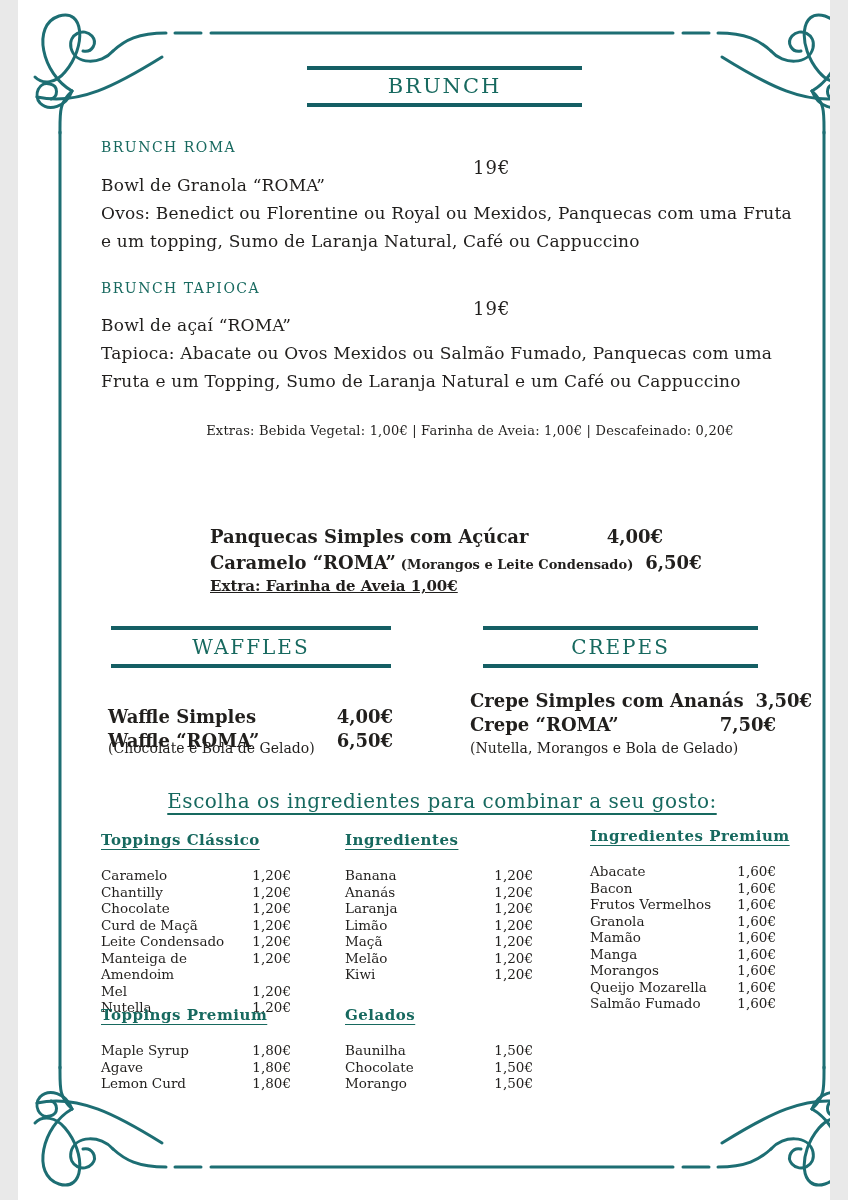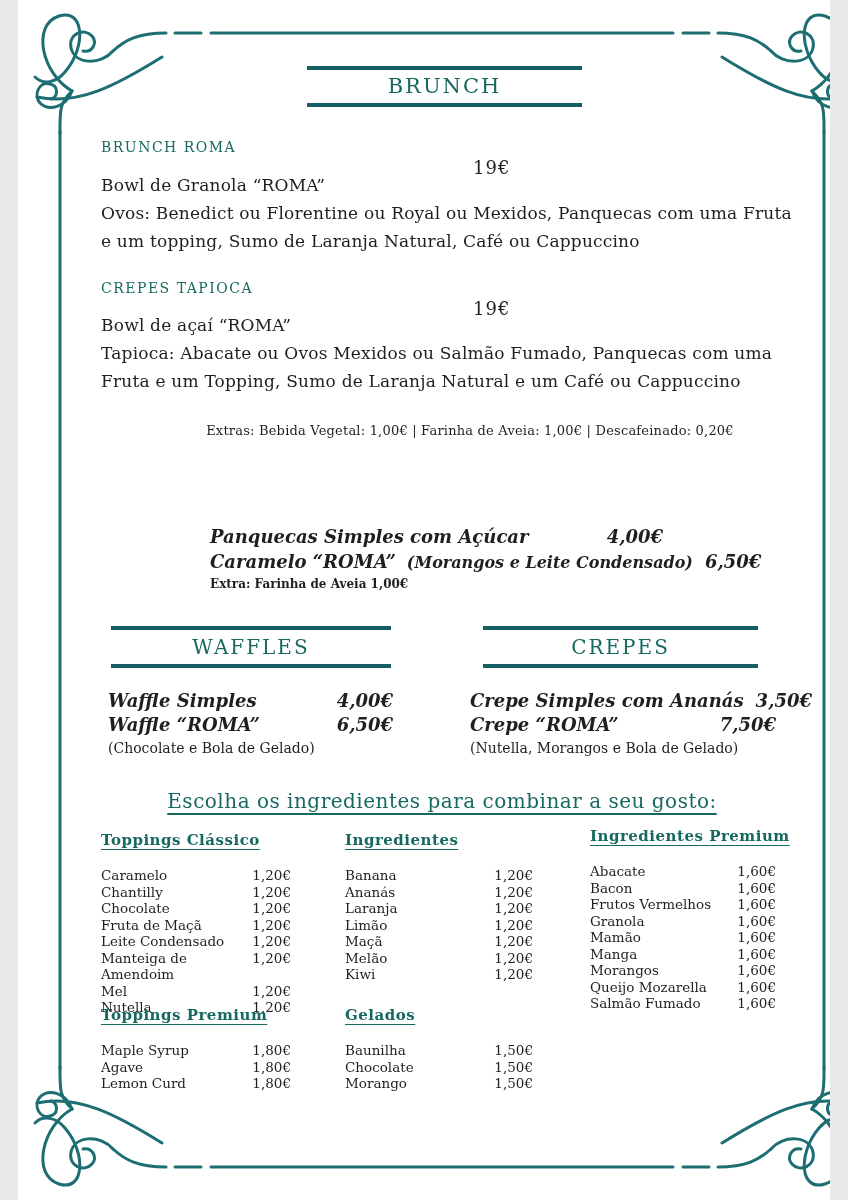--- a/index.html
+++ b/index.html
@@ -29,25 +29,25 @@
 
   .feat-head{position:absolute;}
   .feat-name{color:var(--accent-text);font-size:14px;letter-spacing:1.5px;white-space:nowrap;}
   .feat-price{position:absolute;left:372px;top:-3px;color:var(--ink);font-size:18px;letter-spacing:1px;margin-top:23px;}
   .feat-desc{position:absolute;font-size:17px;line-height:28px;white-space:pre-line;width:700px;letter-spacing:0.2px;}
 
   .note-line{position:absolute;text-align:center;font-size:13px;letter-spacing:0.2px;}
 
   .menu-rows{position:absolute;}
   .menu-row{display:flex;justify-content:space-between;align-items:baseline;
-    font-weight:bold;font-size:18px;line-height:24px;font-style:italic;}
+    font-weight:bold;font-size:18px;line-height:24px;}
   .menu-row .nm{white-space:nowrap;}
-  .menu-row .nt{font-size:16px;font-weight:bold;margin-left:11px;white-space:nowrap;}
+  .menu-row .nt{font-size:13px;font-weight:bold;margin-left:5px;white-space:nowrap;}
   .menu-row .pr{margin-left:12px;white-space:nowrap;}
-  .mini-note{font-size:12px;font-weight:bold;margin-top:3px;}
+  .mini-note{font-size:15px;font-weight:bold;margin-top:3px;text-decoration:underline;}
   .foot-note{font-size:14px;margin-top:4px;}
 
   .combine{position:absolute;left:0;top:789px;width:848px;text-align:center;
     color:var(--accent-text);font-size:20px;letter-spacing:0.5px;
     text-decoration:underline;text-underline-offset:5px;}
 
   .ing-section{position:absolute;}
   .ing-title{margin:0 0 18px 0;font-size:15px;font-weight:bold;color:var(--accent-text);
     letter-spacing:0.5px;text-decoration:underline;text-underline-offset:4px;white-space:nowrap;}
   .ing-row{display:flex;justify-content:space-between;align-items:baseline;
@@ -94,21 +94,21 @@
 
   <div class="feat-head" style="left:83px;top:137px">
     <span class="feat-name">BRUNCH ROMA</span>
     <span class="feat-price">19€</span>
   </div>
   <div class="feat-desc" style="left:83px;top:171px">Bowl de Granola “ROMA”
 Ovos: Benedict ou Florentine ou Royal ou Mexidos, Panquecas com uma Fruta
 e um topping, Sumo de Laranja Natural, Café ou Cappuccino</div>
 
   <div class="feat-head" style="left:83px;top:278px">
-    <span class="feat-name">CREPES TAPIOCA</span>
+    <span class="feat-name">BRUNCH TAPIOCA</span>
     <span class="feat-price">19€</span>
   </div>
   <div class="feat-desc" style="left:83px;top:311px">Bowl de açaí “ROMA”
 Tapioca: Abacate ou Ovos Mexidos ou Salmão Fumado, Panquecas com uma
 Fruta e um Topping, Sumo de Laranja Natural e um Café ou Cappuccino</div>
 
   <div class="note-line" style="left:28px;top:423px;width:848px">Extras: Bebida Vegetal: 1,00€ | Farinha de Aveia: 1,00€ | Descafeinado: 0,20€</div>
 
   <div class="menu-rows" style="left:192px;top:525px;width:453px">
 
@@ -122,21 +122,21 @@
         <span class="pr">6,50€</span>
       </div>
     </div>
   <div class="mini-note" style="position:absolute;left:192px;top:574px">Extra: Farinha de Aveia 1,00€</div>
 
   <div class="rule-header small" style="left:93px;top:626px;width:280px">
     <div class="bar"></div>
     <div class="title">WAFFLES</div>
     <div class="bar"></div>
   </div>
-  <div class="menu-rows" style="left:90px;top:689px;width:285px">
+  <div class="menu-rows" style="left:90px;top:705px;width:285px">
 
       <div class="menu-row">
         <span class="nm">Waffle Simples</span>
         <span class="pr">4,00€</span>
       </div>
 
       <div class="menu-row">
         <span class="nm">Waffle “ROMA”</span>
         <span class="pr">6,50€</span>
       </div>
@@ -177,21 +177,21 @@
           <span>Chantilly</span>
           <span class="pr">1,20€</span>
         </div>
 
         <div class="ing-row">
           <span>Chocolate</span>
           <span class="pr">1,20€</span>
         </div>
 
         <div class="ing-row">
-          <span>Fruta de Maçã</span>
+          <span>Curd de Maçã</span>
           <span class="pr">1,20€</span>
         </div>
 
         <div class="ing-row">
           <span>Leite Condensado</span>
           <span class="pr">1,20€</span>
         </div>
 
         <div class="ing-row">
           <span>Manteiga de Amendoim</span>

